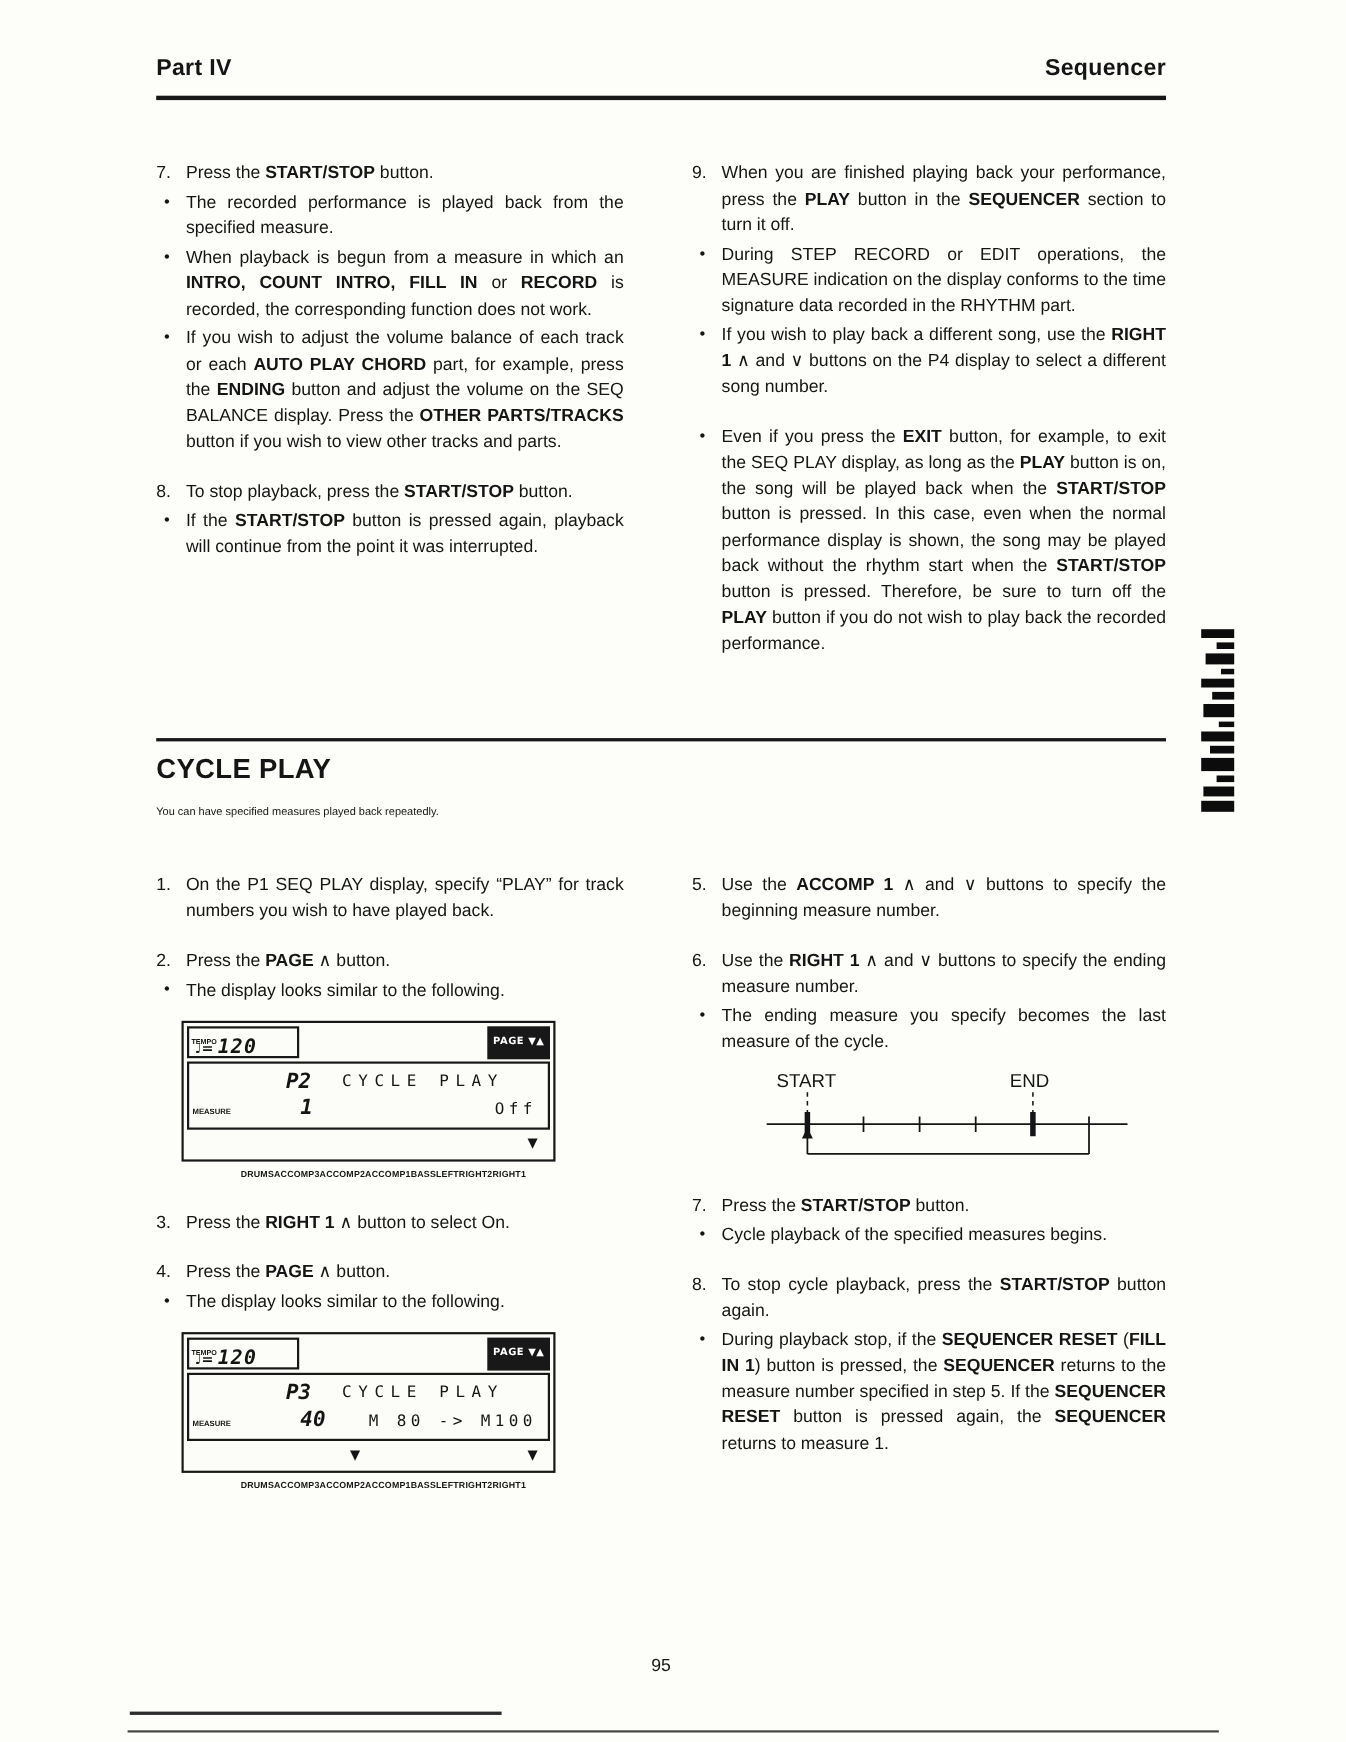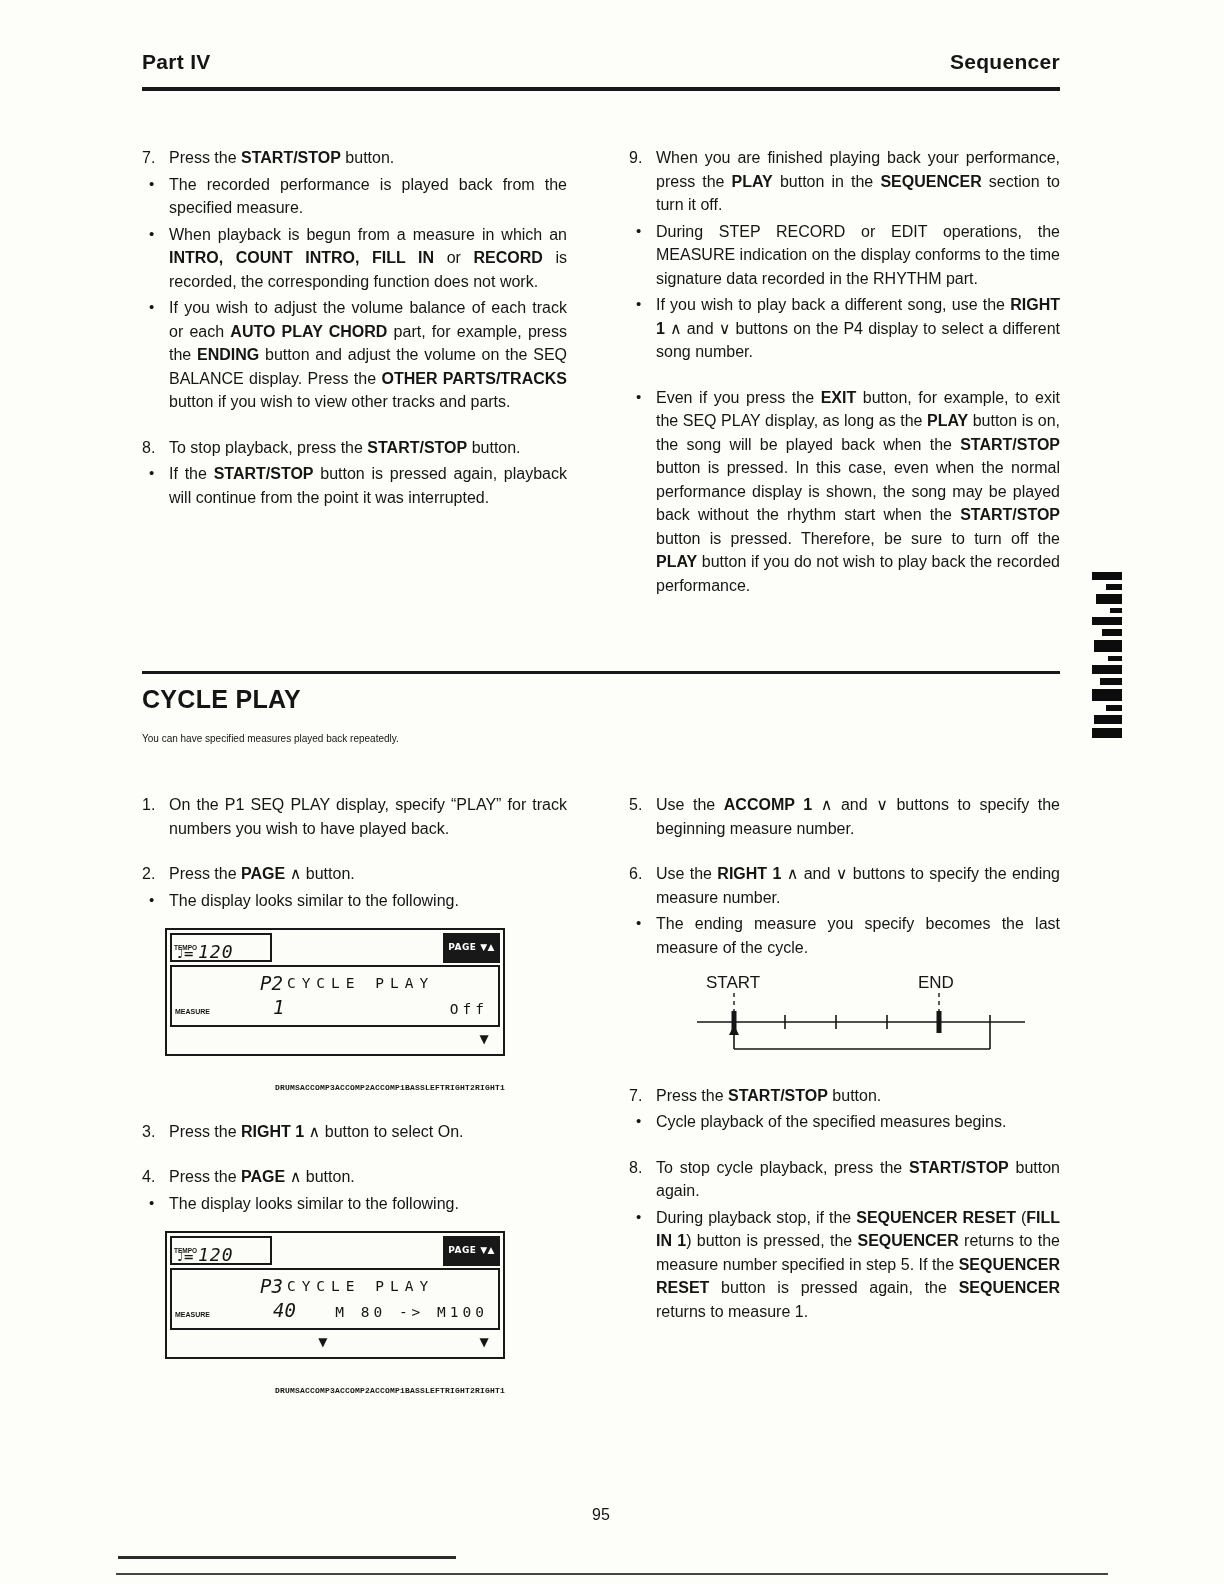--- a/index.html
+++ b/index.html
@@ -33,35 +33,35 @@
   #cycle-title { position:absolute; left:142px; top:685px; font-size:25px; font-weight:bold; letter-spacing:0.3px; }
   #cycle-intro { position:absolute; left:142px; top:727px; width:437px; font-size:10px; line-height:23.5px; }
 
   
   .lcd-fig { margin:16px 0 20px 23px; width:340px; }
   .lcd-box { position:relative; width:340px; height:128px; border:2.5px solid #181818; background:#fcfcf8; }
   .lcd-tempo { position:absolute; left:3px; top:3px; width:102px; height:29px; border:2px solid #181818; }
   .lcd-tempo-label { position:absolute; left:2px; top:1px; font-size:6.5px; font-weight:bold; }
   .lcd-tempo-val { position:absolute; left:5px; top:5px; display:flex; align-items:baseline; gap:4px; }
   .notesym { font-size:13px; font-weight:bold; font-family:"DejaVu Sans",sans-serif; }
-  .seg { font-family:"DejaVu Sans Mono","Liberation Mono",monospace; font-style:italic; font-weight:normal; }
+  .seg { font-family:"DejaVu Sans Mono","Liberation Mono",monospace; font-style:italic; font-weight:bold; }
   .lcd-tempo-val .seg { font-size:18px; letter-spacing:1px; }
   .lcd-pagetag { position:absolute; right:3px; top:3px; background:#181818; color:#fff; font-size:9px;
                  font-weight:bold; padding:3px 5px; letter-spacing:0.5px; font-family:"DejaVu Sans",sans-serif; }
   .lcd-main { position:absolute; left:3px; right:3px; top:35px; height:62px; border:2px solid #181818; }
-  .lcd-l1 { position:absolute; left:27%; top:5px; display:flex; align-items:flex-end; gap:4px; }
+  .lcd-l1 { position:absolute; left:27%; top:5px; display:flex; align-items:flex-end; gap:28px; }
   .lcd-l1 .seg { font-size:19px; }
   .disp { font-family:"DejaVu Sans Mono","Liberation Mono",monospace; font-size:14.5px; letter-spacing:6px; white-space:pre; }
   .lcd-l2 { position:absolute; left:31%; right:10px; top:29px; display:flex; justify-content:space-between; align-items:baseline; }
   .lcd-l2 .seg { font-size:19px; }
   .lcd-l2 .disp { letter-spacing:4px; }
   .lcd-measure-label { position:absolute; left:3px; bottom:2px; font-size:7px; font-weight:bold; }
   .lcd-cur { position:absolute; bottom:3px; font-size:12px; font-family:"DejaVu Sans",sans-serif; }
-  .lcd-tracks { display:flex; justify-content:flex-end; margin:20px 0 0 27px; width:313px;
-                font-size:8px; font-weight:bold; letter-spacing:0.2px;font-family:Liberation Mono, monospace; }
+  .lcd-tracks { display:flex; justify-content:center; margin:0 0 0 27px; width:313px;
+                font-size:8px; font-weight:bold; letter-spacing:0.2px; }
 
   
   .timeline-fig { margin:14px 0 8px 62px; width:340px; }
   .tl-label { font-family:"Liberation Sans",sans-serif; font-size:17px; fill:#151515; }
   .tl-line  { stroke:#151515; stroke-width:1.6; }
   .tl-dash  { stroke:#151515; stroke-width:1.4; stroke-dasharray:4 4; }
   .tl-tick  { stroke:#151515; stroke-width:1.6; }
   .tl-tick-bold { stroke:#151515; stroke-width:5; }
   .tl-arrow { fill:#151515; }
 

